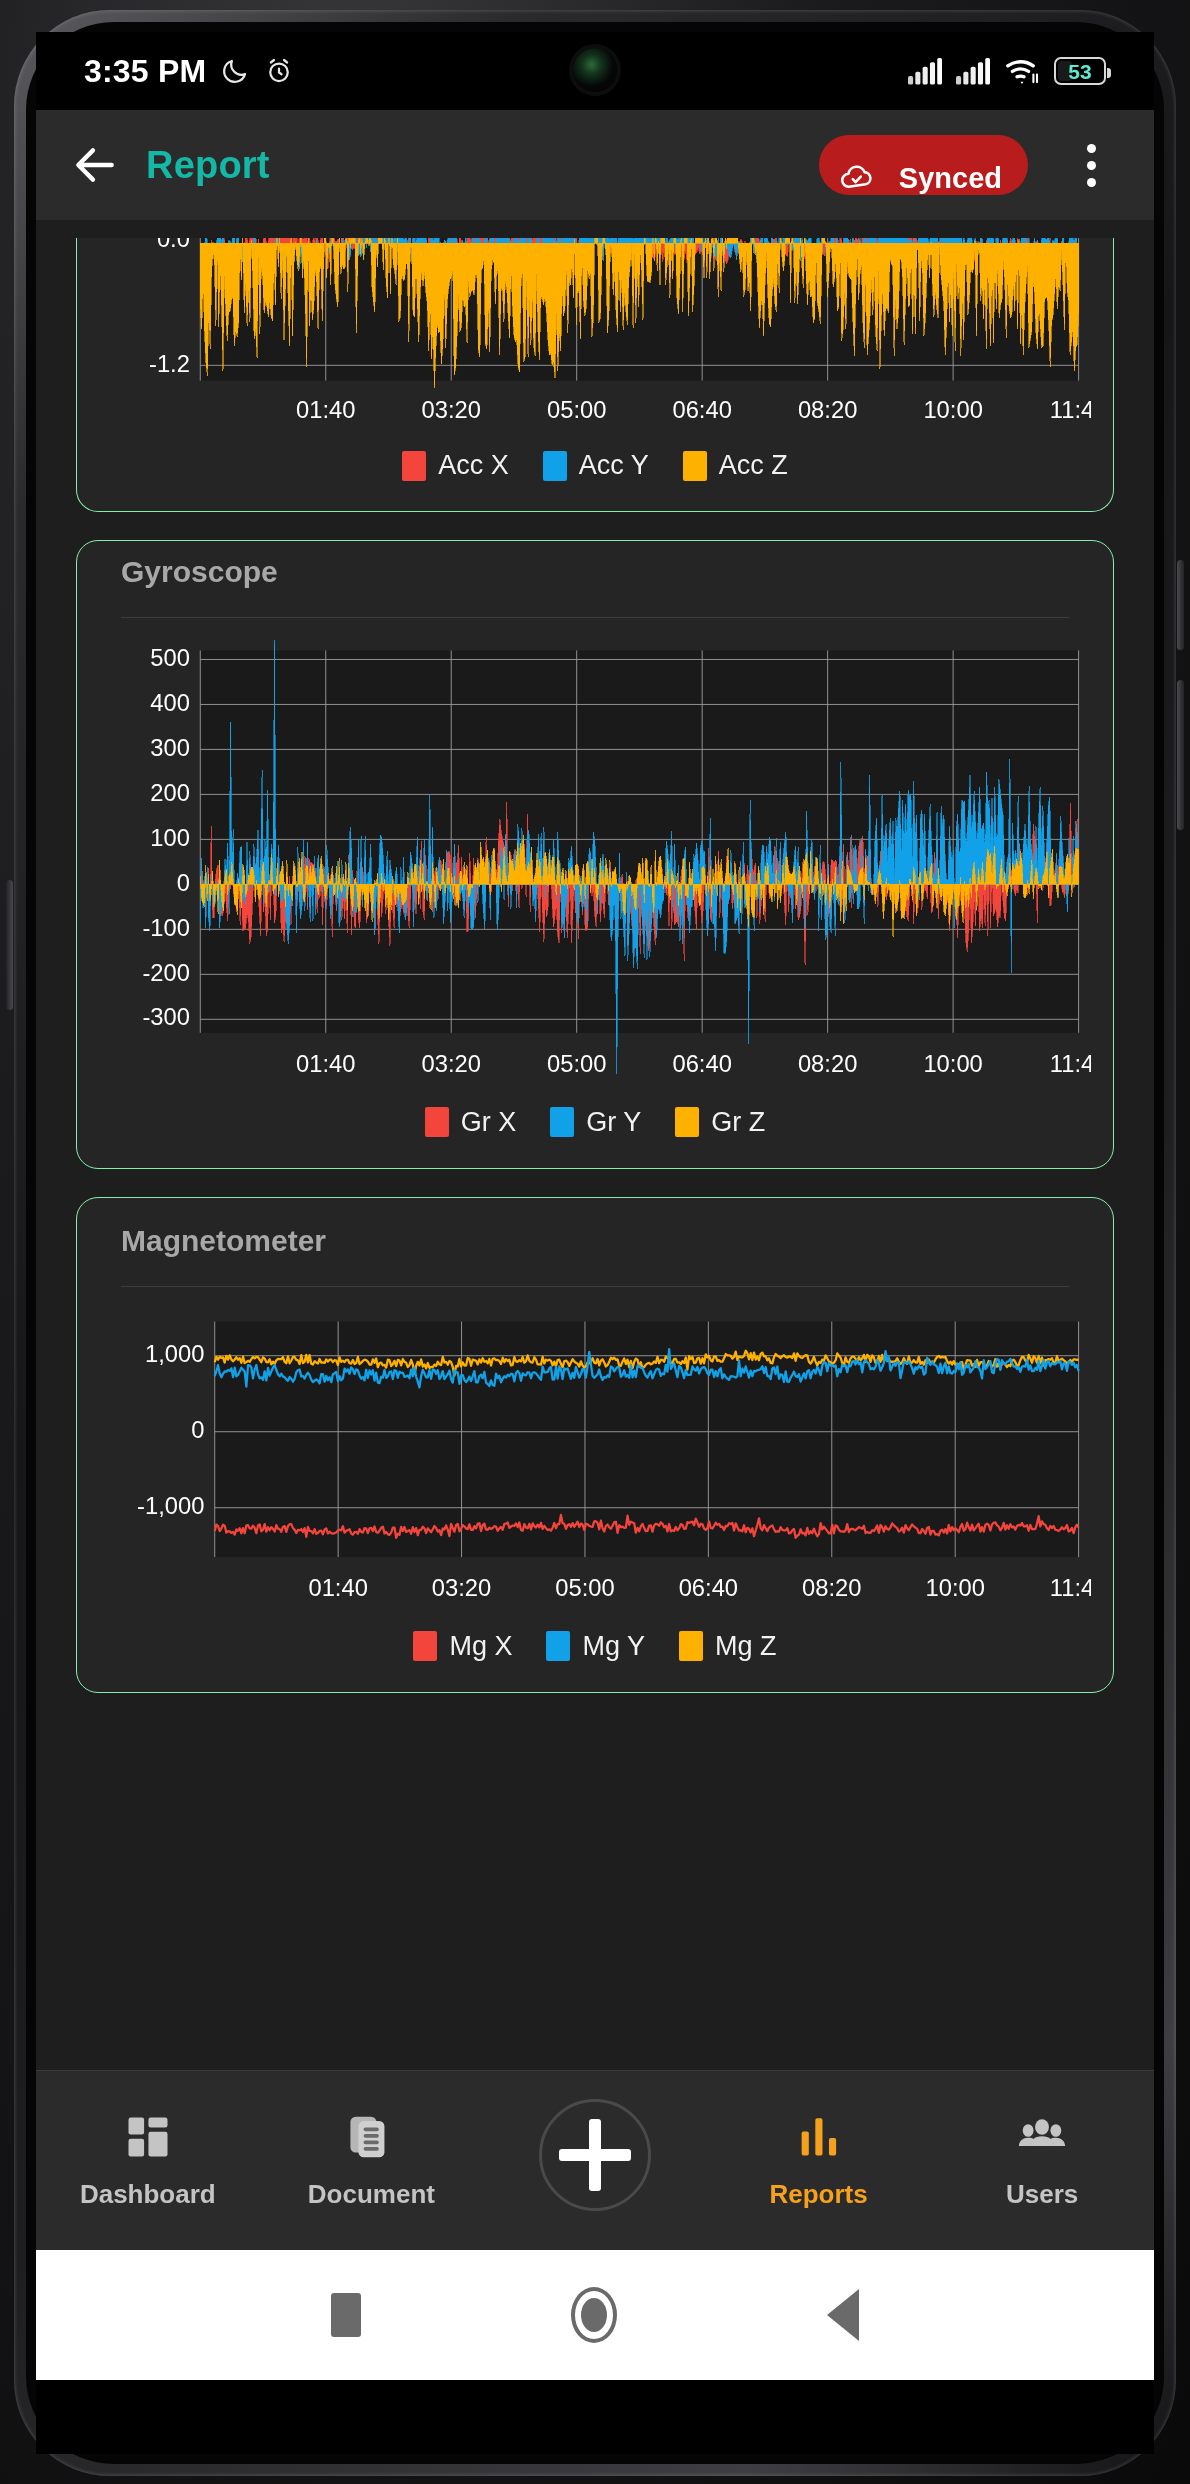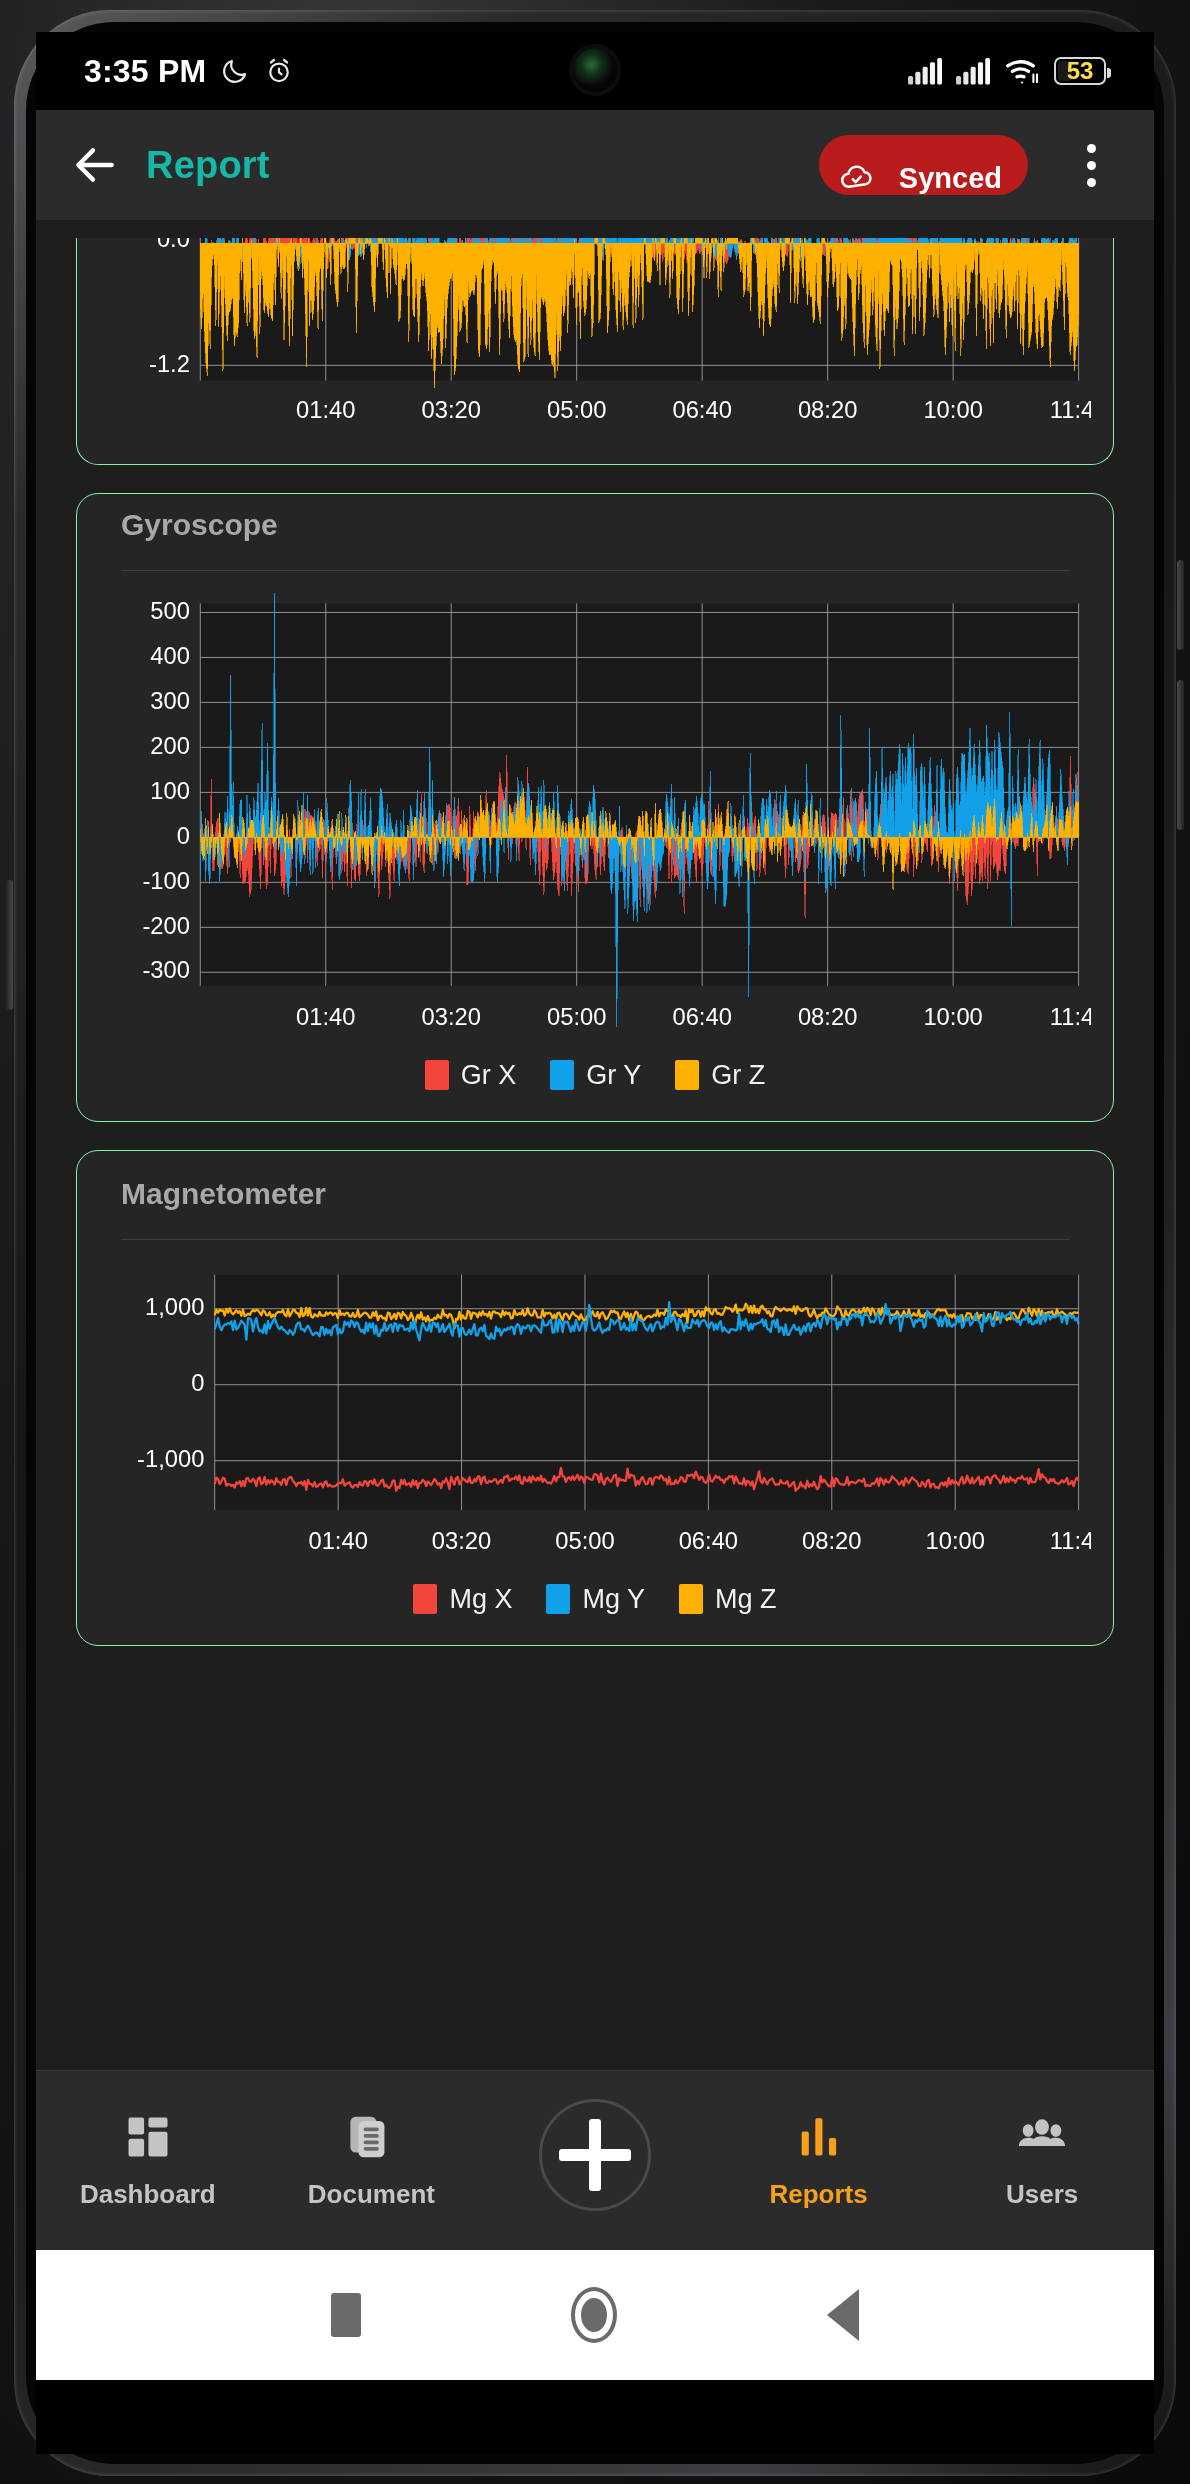--- a/index.html
+++ b/index.html
@@ -71,21 +71,21 @@
   }
   .batt::after {
     content:''; position: absolute; right: -7px; top: 9px;
     width: 4px; height: 10px; border-radius: 0 3px 3px 0; background: #d8d8d8;
   }
   .batt-fill {
     position: absolute; left: 2px; top: 2px; bottom: 2px;
     width: 30%; background: #1a1a1a; border-radius: 4px;
   }
   .batt-txt {
-    position: relative; color: #fde047; font-size: 24px; font-weight: bold;
+    position: relative; color: #5eead4; font-size: 21px; font-weight: bold;
     line-height: 1;
   }
   
   #camera-hole {
     position: absolute; left: 50%; top: 48px;
     transform: translateX(-50%);
     width: 44px; height: 44px; border-radius: 50%;
     background: radial-gradient(circle at 42% 38%, #2c6b3a 0%, #12331c 26%, #070707 58%, #000 100%);
     box-shadow: 0 0 0 4px #0d0d0d, 0 0 8px 3px rgba(0,0,0,.9);
     z-index: 8;
@@ -318,20 +318,34 @@
               <text x="88" y="8.957142857142857" fill="#ffffff" font-size="23" font-family="&quot;Liberation Sans&quot;, sans-serif" text-anchor="end">0.0</text>
               <text x="219.42857142857144" y="174" fill="#ffffff" font-size="23" font-family="&quot;Liberation Sans&quot;, sans-serif" text-anchor="middle">01:40</text>
               <text x="340.8571428571429" y="174" fill="#ffffff" font-size="23" font-family="&quot;Liberation Sans&quot;, sans-serif" text-anchor="middle">03:20</text>
               <text x="462.2857142857143" y="174" fill="#ffffff" font-size="23" font-family="&quot;Liberation Sans&quot;, sans-serif" text-anchor="middle">05:00</text>
               <text x="583.7142857142858" y="174" fill="#ffffff" font-size="23" font-family="&quot;Liberation Sans&quot;, sans-serif" text-anchor="middle">06:40</text>
               <text x="705.1428571428571" y="174" fill="#ffffff" font-size="23" font-family="&quot;Liberation Sans&quot;, sans-serif" text-anchor="middle">08:20</text>
               <text x="826.5714285714286" y="174" fill="#ffffff" font-size="23" font-family="&quot;Liberation Sans&quot;, sans-serif" text-anchor="middle">10:00</text>
               <text x="948" y="174" fill="#ffffff" font-size="23" font-family="&quot;Liberation Sans&quot;, sans-serif" text-anchor="middle">11:40</text>
             </svg>
         </div>
+        <div class="legend" id="legend-accelerometer">
+            <div class="legend-item">
+              <span class="legend-swatch" style="background: rgb(244, 69, 60);"></span>
+              <span class="legend-label">Acc X</span>
+            </div>
+            <div class="legend-item">
+              <span class="legend-swatch" style="background: rgb(17, 161, 232);"></span>
+              <span class="legend-label">Acc Y</span>
+            </div>
+            <div class="legend-item">
+              <span class="legend-swatch" style="background: rgb(255, 177, 0);"></span>
+              <span class="legend-label">Acc Z</span>
+            </div>
+          </div>
       </div>
 
       <div class="card" style="padding-top:0;">
         <div class="card-title">Gyroscope</div>
         <div class="card-divider"></div>
         <div class="chart-wrap">
           <svg class="chart-svg" id="svg-gyroscope" viewBox="0 0 960 440" preserveAspectRatio="none">
               <rect x="98" y="14" width="850" height="370" fill="#1a1a1a"></rect>
               <line x1="98" y1="14" x2="98" y2="384" stroke="#9a9a9a" stroke-width="0.9"></line>
               <line x1="219.42857142857144" y1="14" x2="219.42857142857144" y2="384" stroke="#9a9a9a" stroke-width="0.9"></line>

